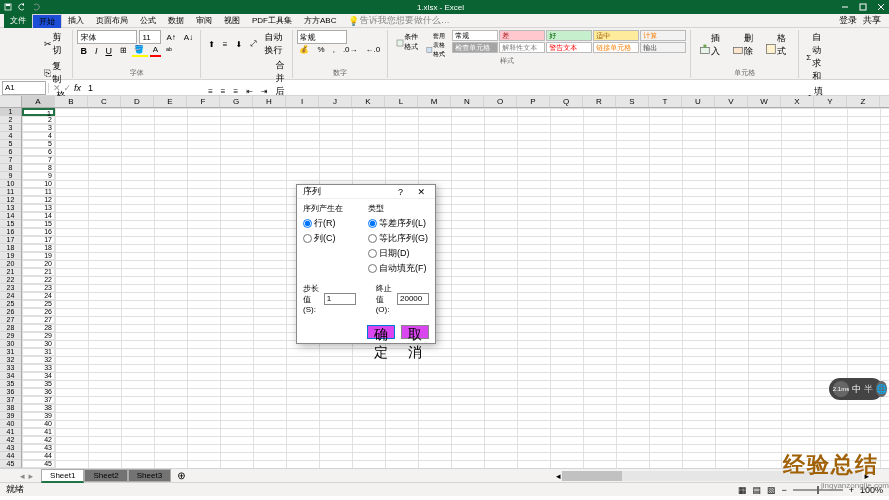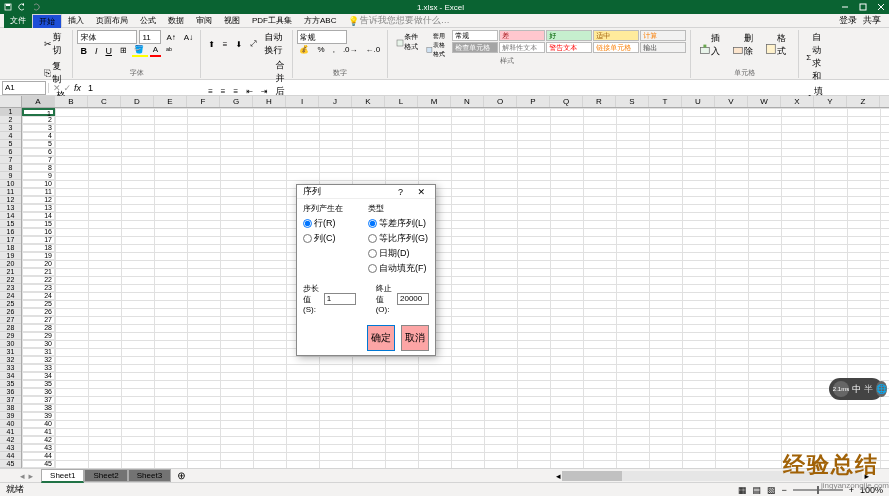--- a/index.html
+++ b/index.html
@@ -51,21 +51,21 @@
 .fieldset{border:none;margin-bottom:4px}
 .fieldset .legend{font-size:8px;margin-bottom:2px}
 .radio-row{display:flex;align-items:center;gap:2px;padding:1px 0;font-size:8px}
 .radio-row input{width:9px;height:9px}
 .cols3{display:flex;gap:4px}
 .cols3>div{flex:1}
 .input-row{display:flex;align-items:center;gap:2px;margin:3px 0}
 .input-row label{font-size:8px}
 .input-row input[type=text]{width:32px;height:12px;border:1px solid #888;font-size:8px;padding:0 2px}
 .dialog-buttons{display:flex;justify-content:flex-end;gap:6px;padding:4px 6px}
-.dlg-btn{width:28px;height:26px;border:1px solid #888;background:#fca5a5;font-size:10px;cursor:pointer}
+.dlg-btn{width:28px;height:14px;border:1px solid #888;background:#d946ef;font-size:14px;cursor:pointer}
 .dlg-btn.primary{border:1px solid #0078d4}
 .watermark{position:absolute;right:10px;bottom:20px;font-size:22px;font-weight:bold;color:#a16207;font-family:"SimHei";letter-spacing:2px;z-index:50}
 .watermark-sub{position:absolute;right:0;bottom:10px;font-size:8px;color:#888;z-index:50}
 .ime-badge{position:absolute;right:6px;bottom:100px;width:54px;height:22px;background:#444;border-radius:11px;z-index:60;display:flex;align-items:center;padding:0 4px;color:#fff;font-size:8px;gap:3px}
 .ime-badge .circ{width:16px;height:16px;border-radius:50%;background:#666;display:flex;align-items:center;justify-content:center}
 svg{display:block}
 </style>
 </head>
 <body>
 

